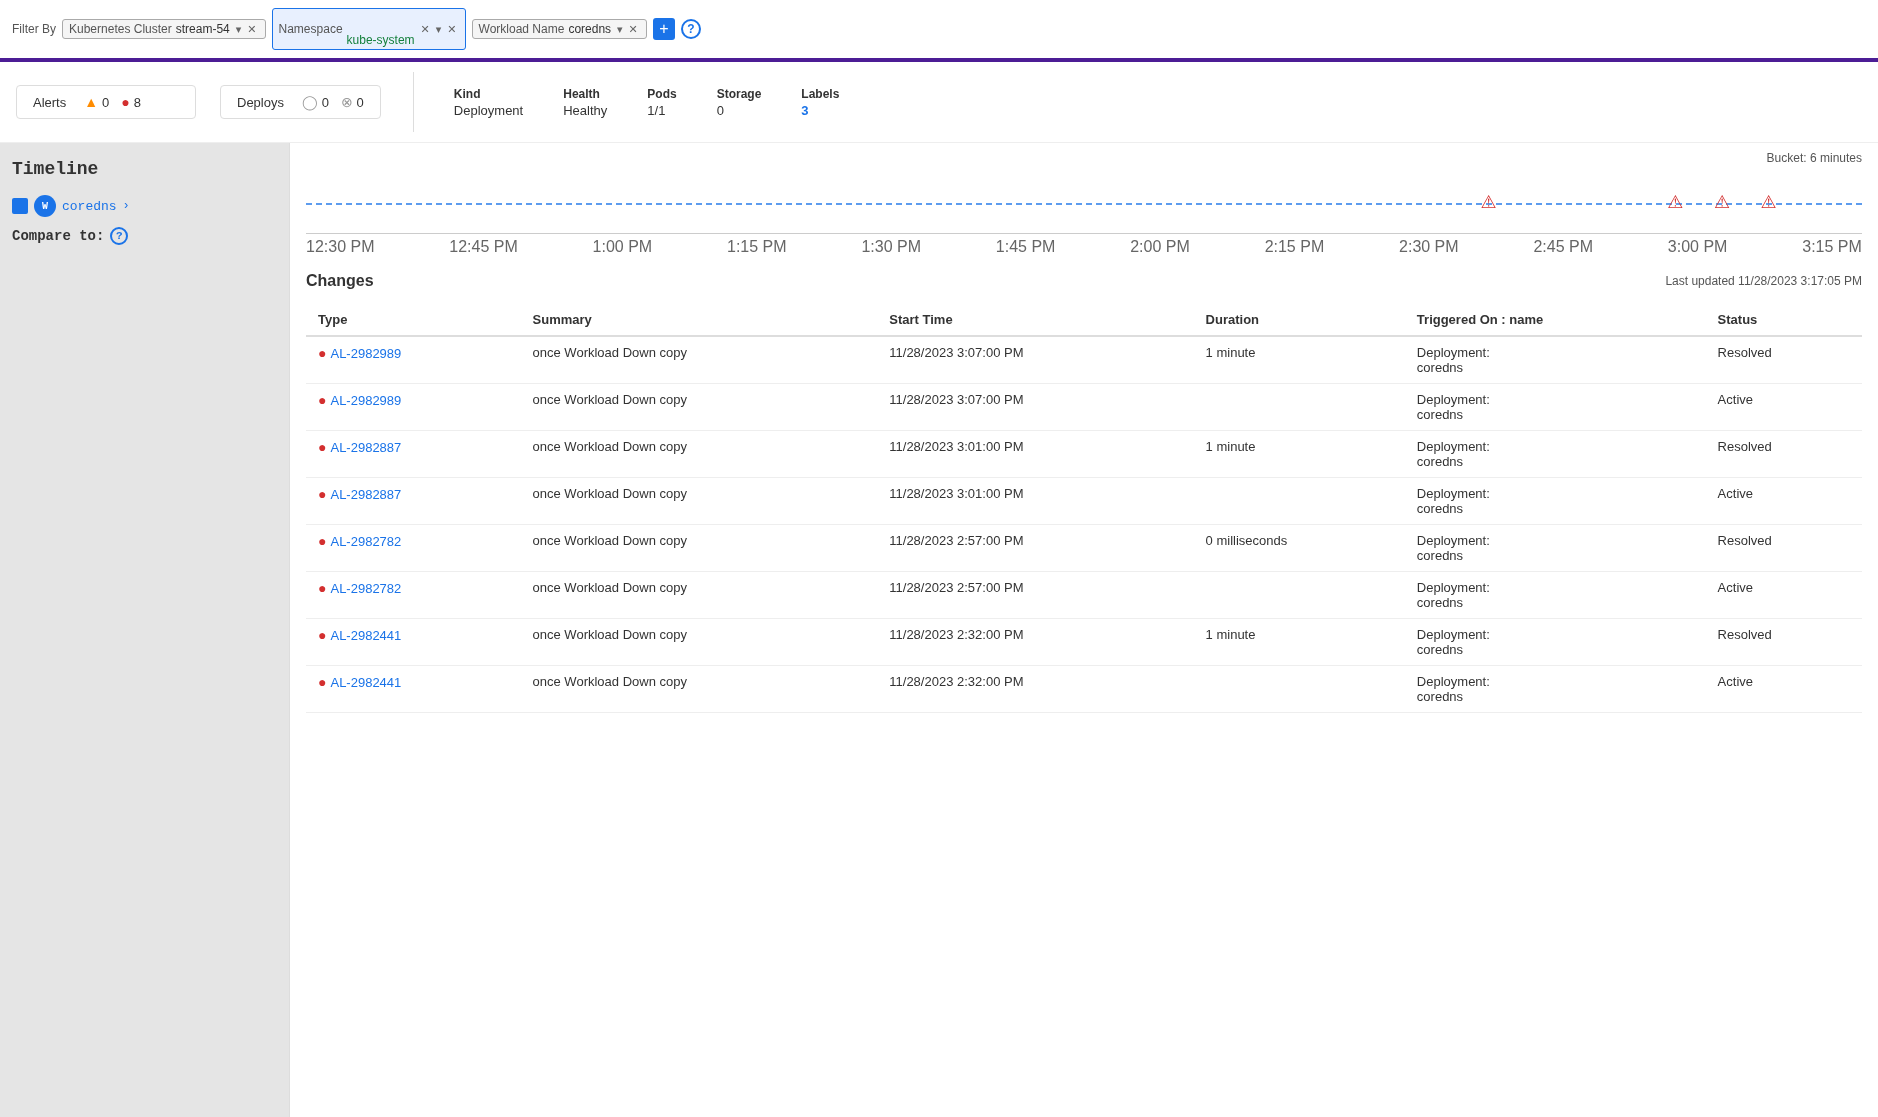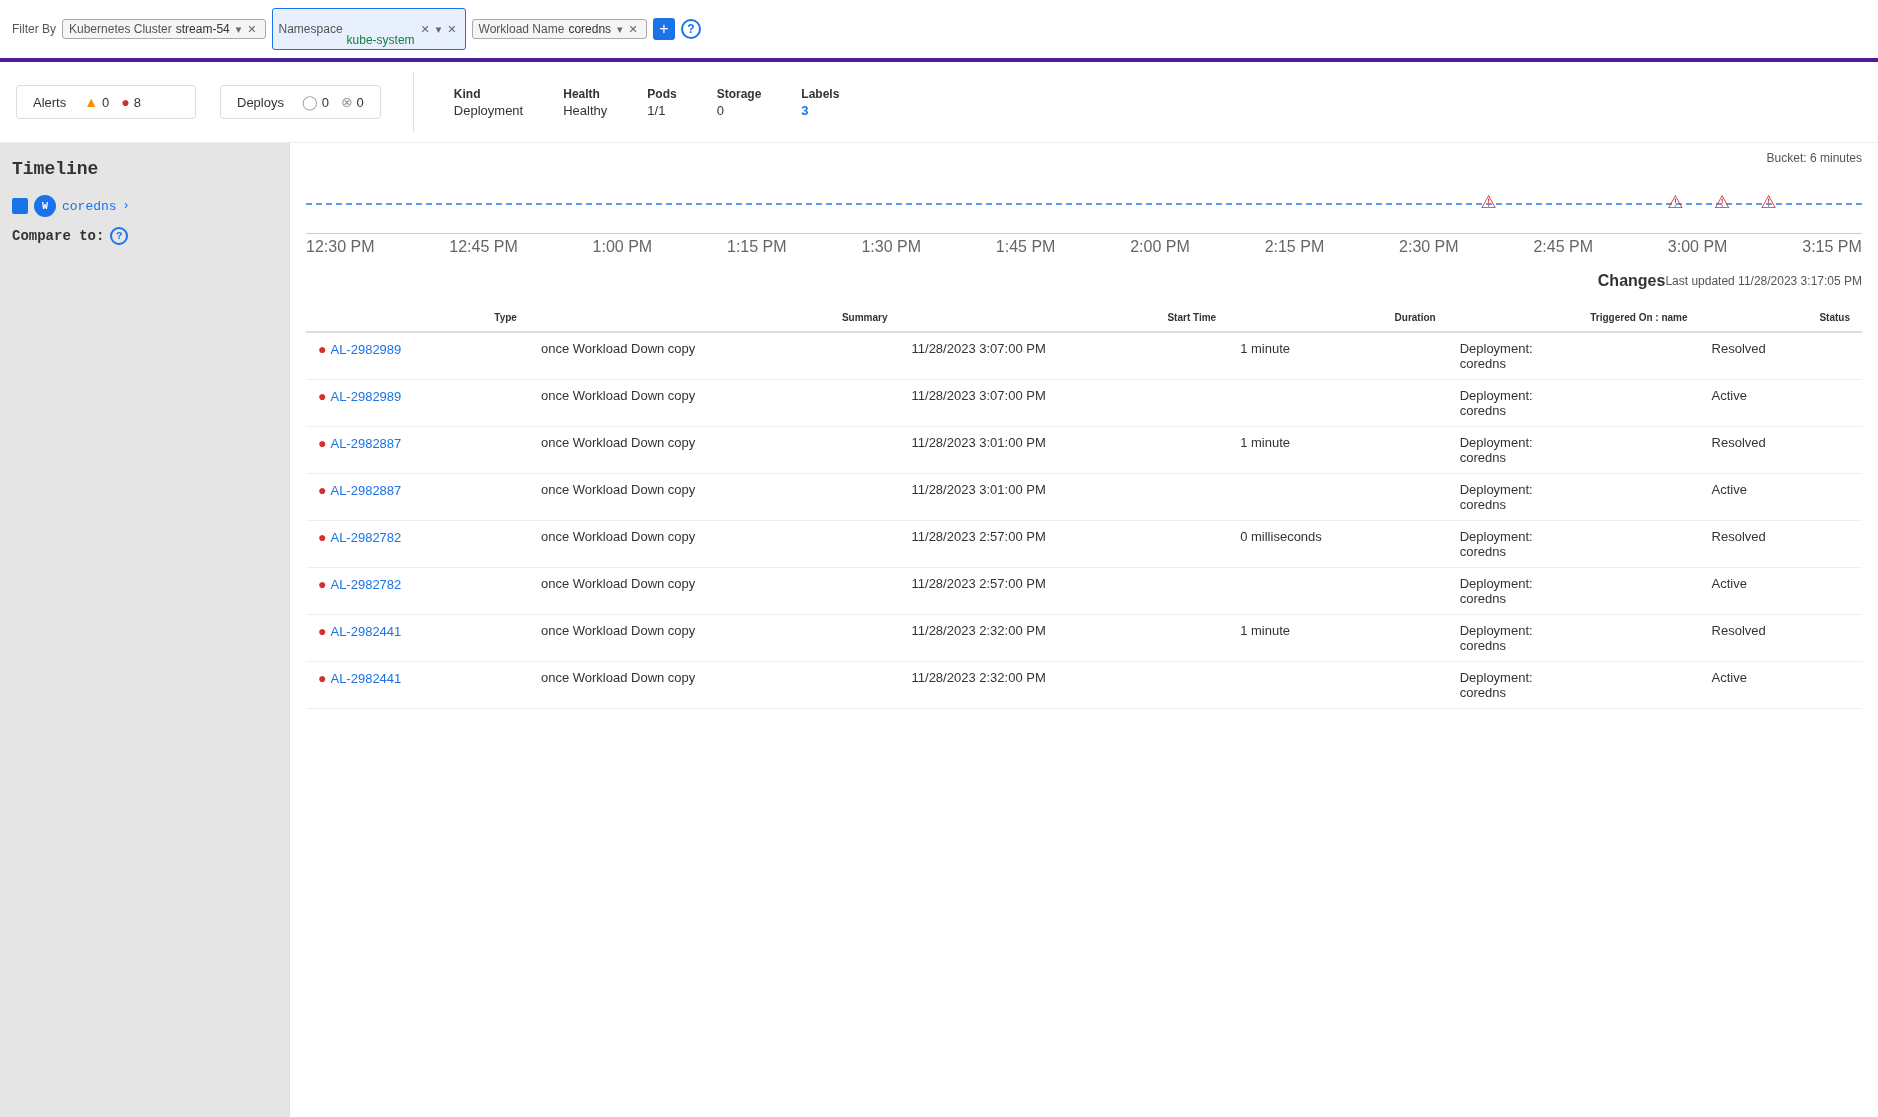--- a/index.html
+++ b/index.html
@@ -109,30 +109,30 @@
 
     .time-axis {
       display: flex; justify-content: space-between; padding: 4px 0 8px 0;
       border-top: 1px solid #ccc; font-size: 16px; color: #666;
     }
     .time-tick { display: flex; flex-direction: column; align-items: center; }
 
     
     .changes-section { flex: 1; padding: 0 16px; overflow-y: auto; }
     .changes-header {
-      display: flex; justify-content: flex-end; align-items: center;
-      padding: 8px 0; margin-bottom: 6px; margin-left: 48px;
+      display: flex; justify-content: space-between; align-items: center;
+      padding: 8px 0; margin-bottom: 6px;
     }
     .changes-title { font-size: 16px; font-weight: 600; color: #333; }
     .last-updated { font-size: 12px; color: #555; }
 
     table { width: 100%; border-collapse: collapse; font-size: 13px; }
     thead tr { border-bottom: 2px solid #ddd; }
     th {
-      padding: 8px 12px; text-align: right; font-size: 10px;
+      padding: 8px 12px; text-align: left; font-size: 13px;
       font-weight: 600; color: #333; background: #fff;
     }
     td { padding: 8px 12px; border-bottom: 1px solid #eee; vertical-align: top; }
 
     .alert-link { color: #1a73e8; text-decoration: none; cursor: pointer; }
     .type-cell { display: flex; align-items: center; gap: 4px; }
     .error-dot { color: #d32f2f; font-size: 14px; }
   </style>
 </head>
 <body>

